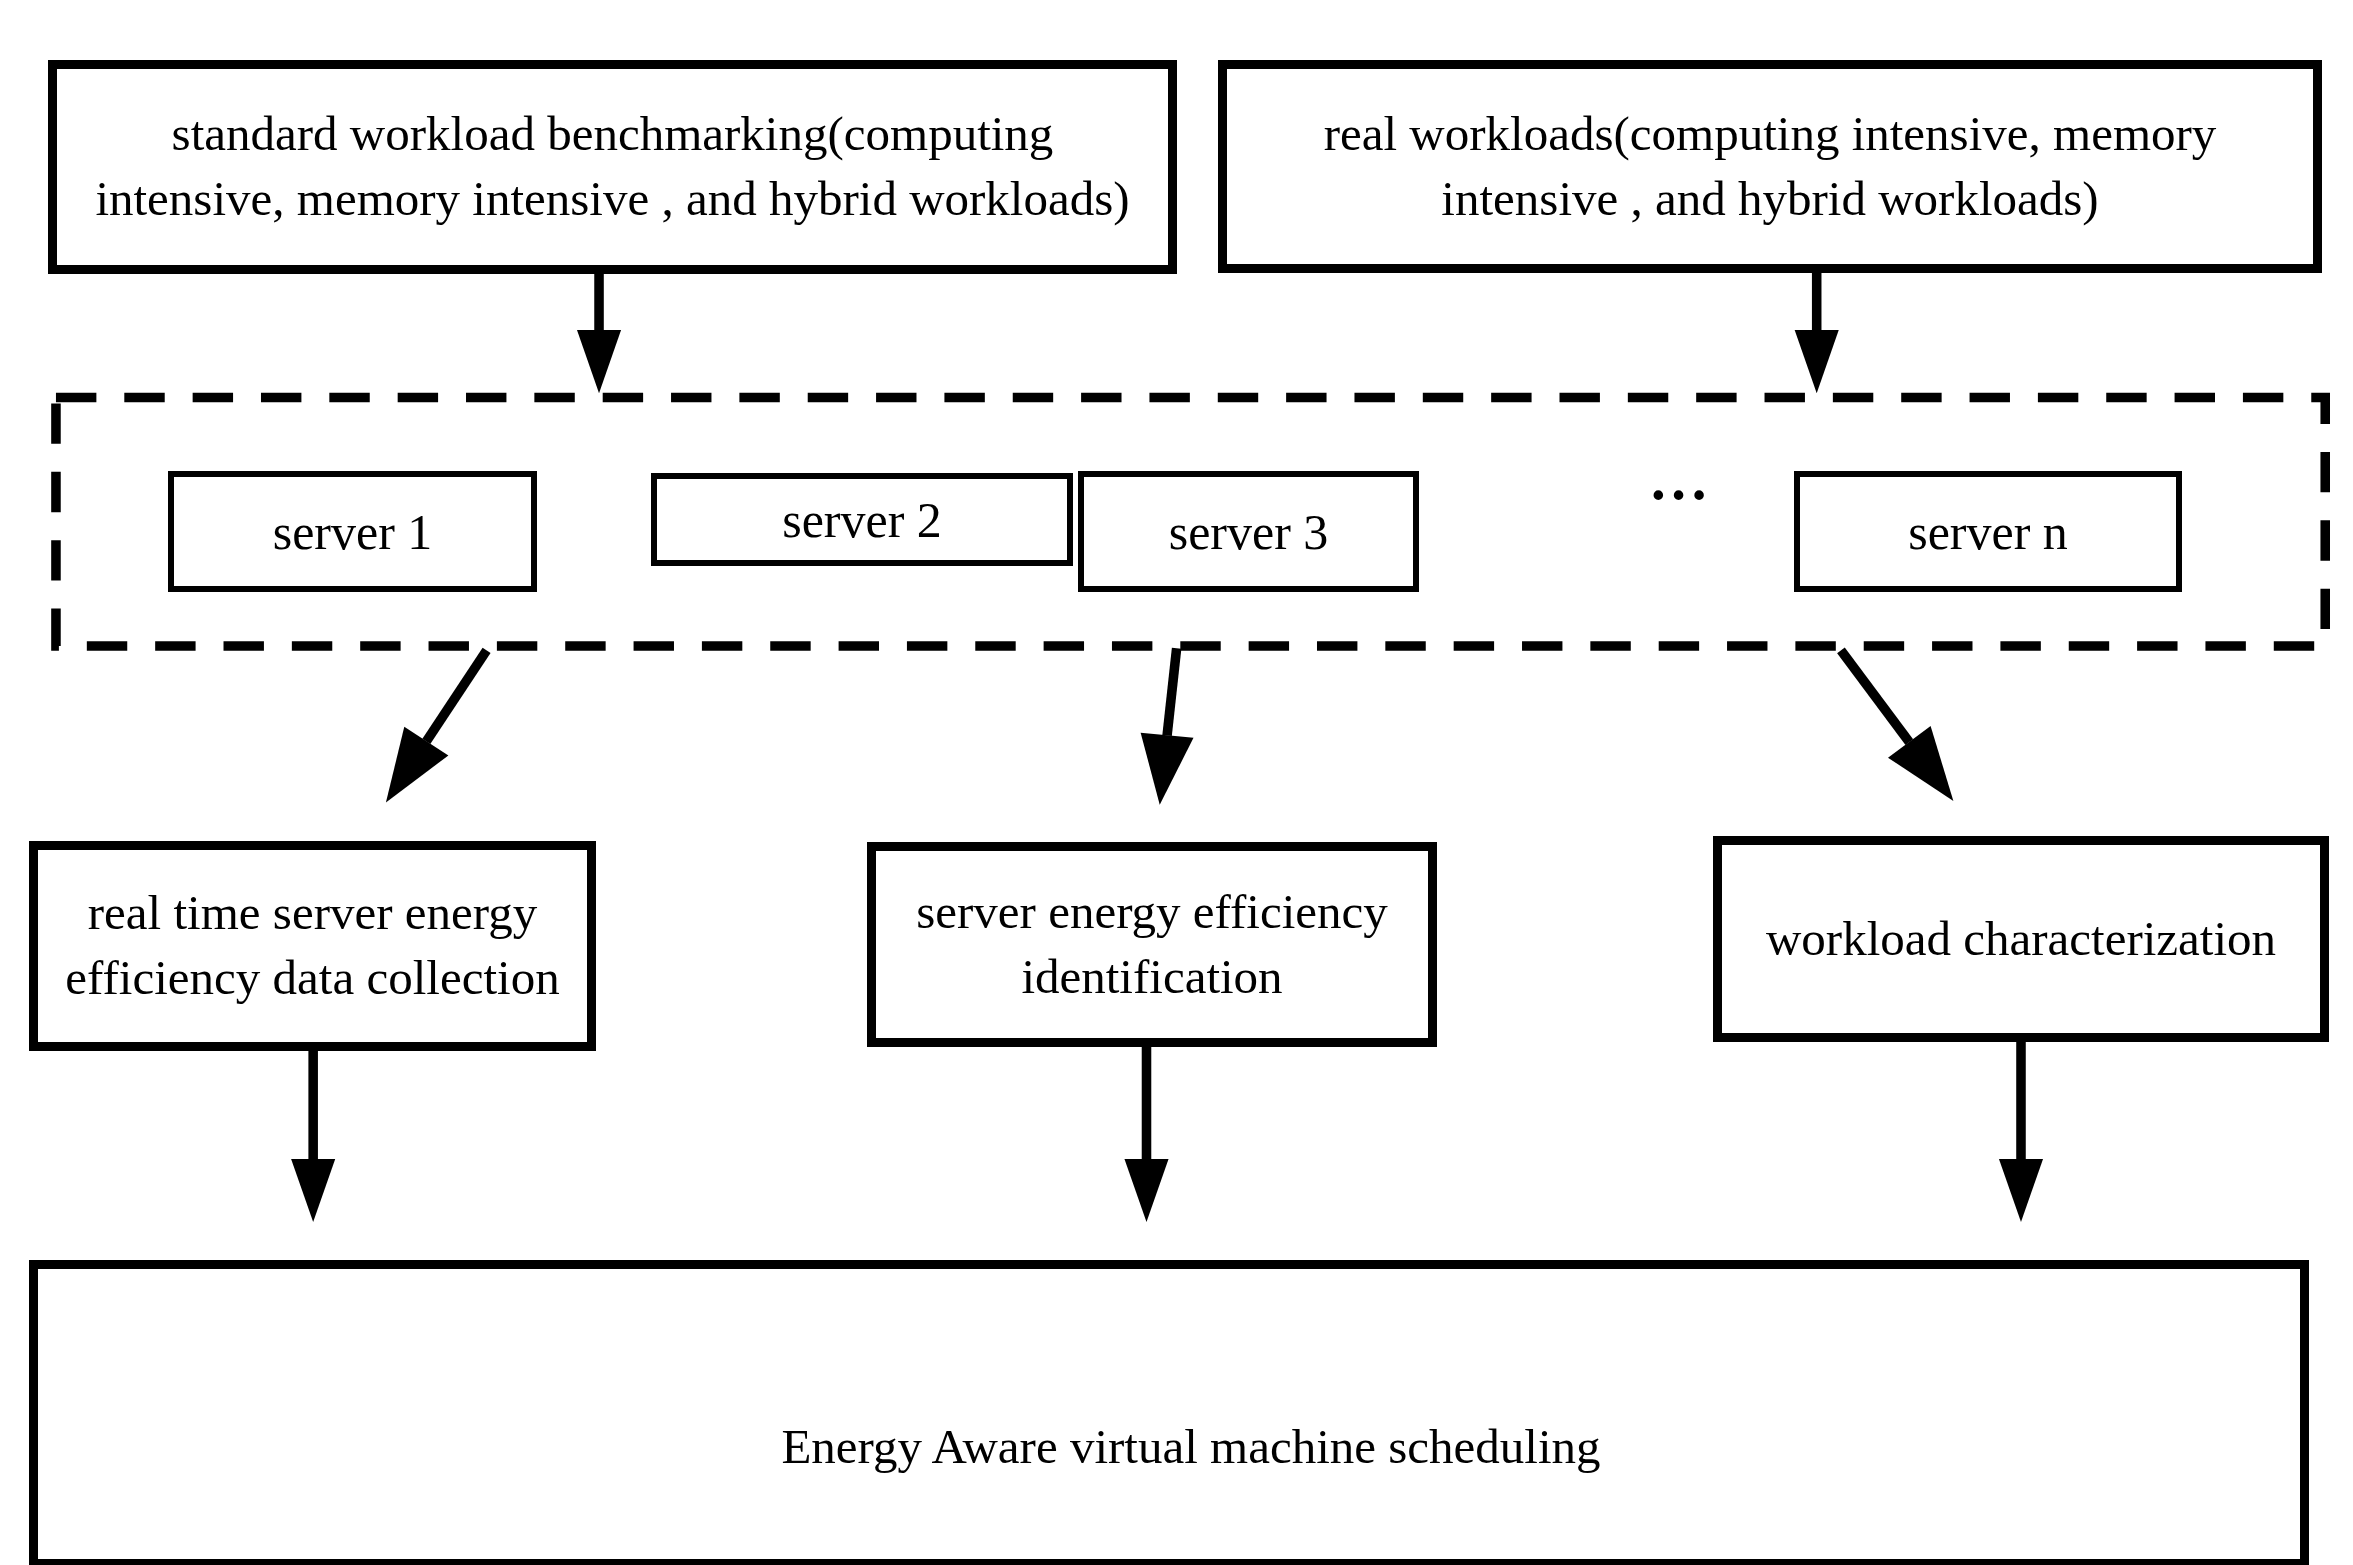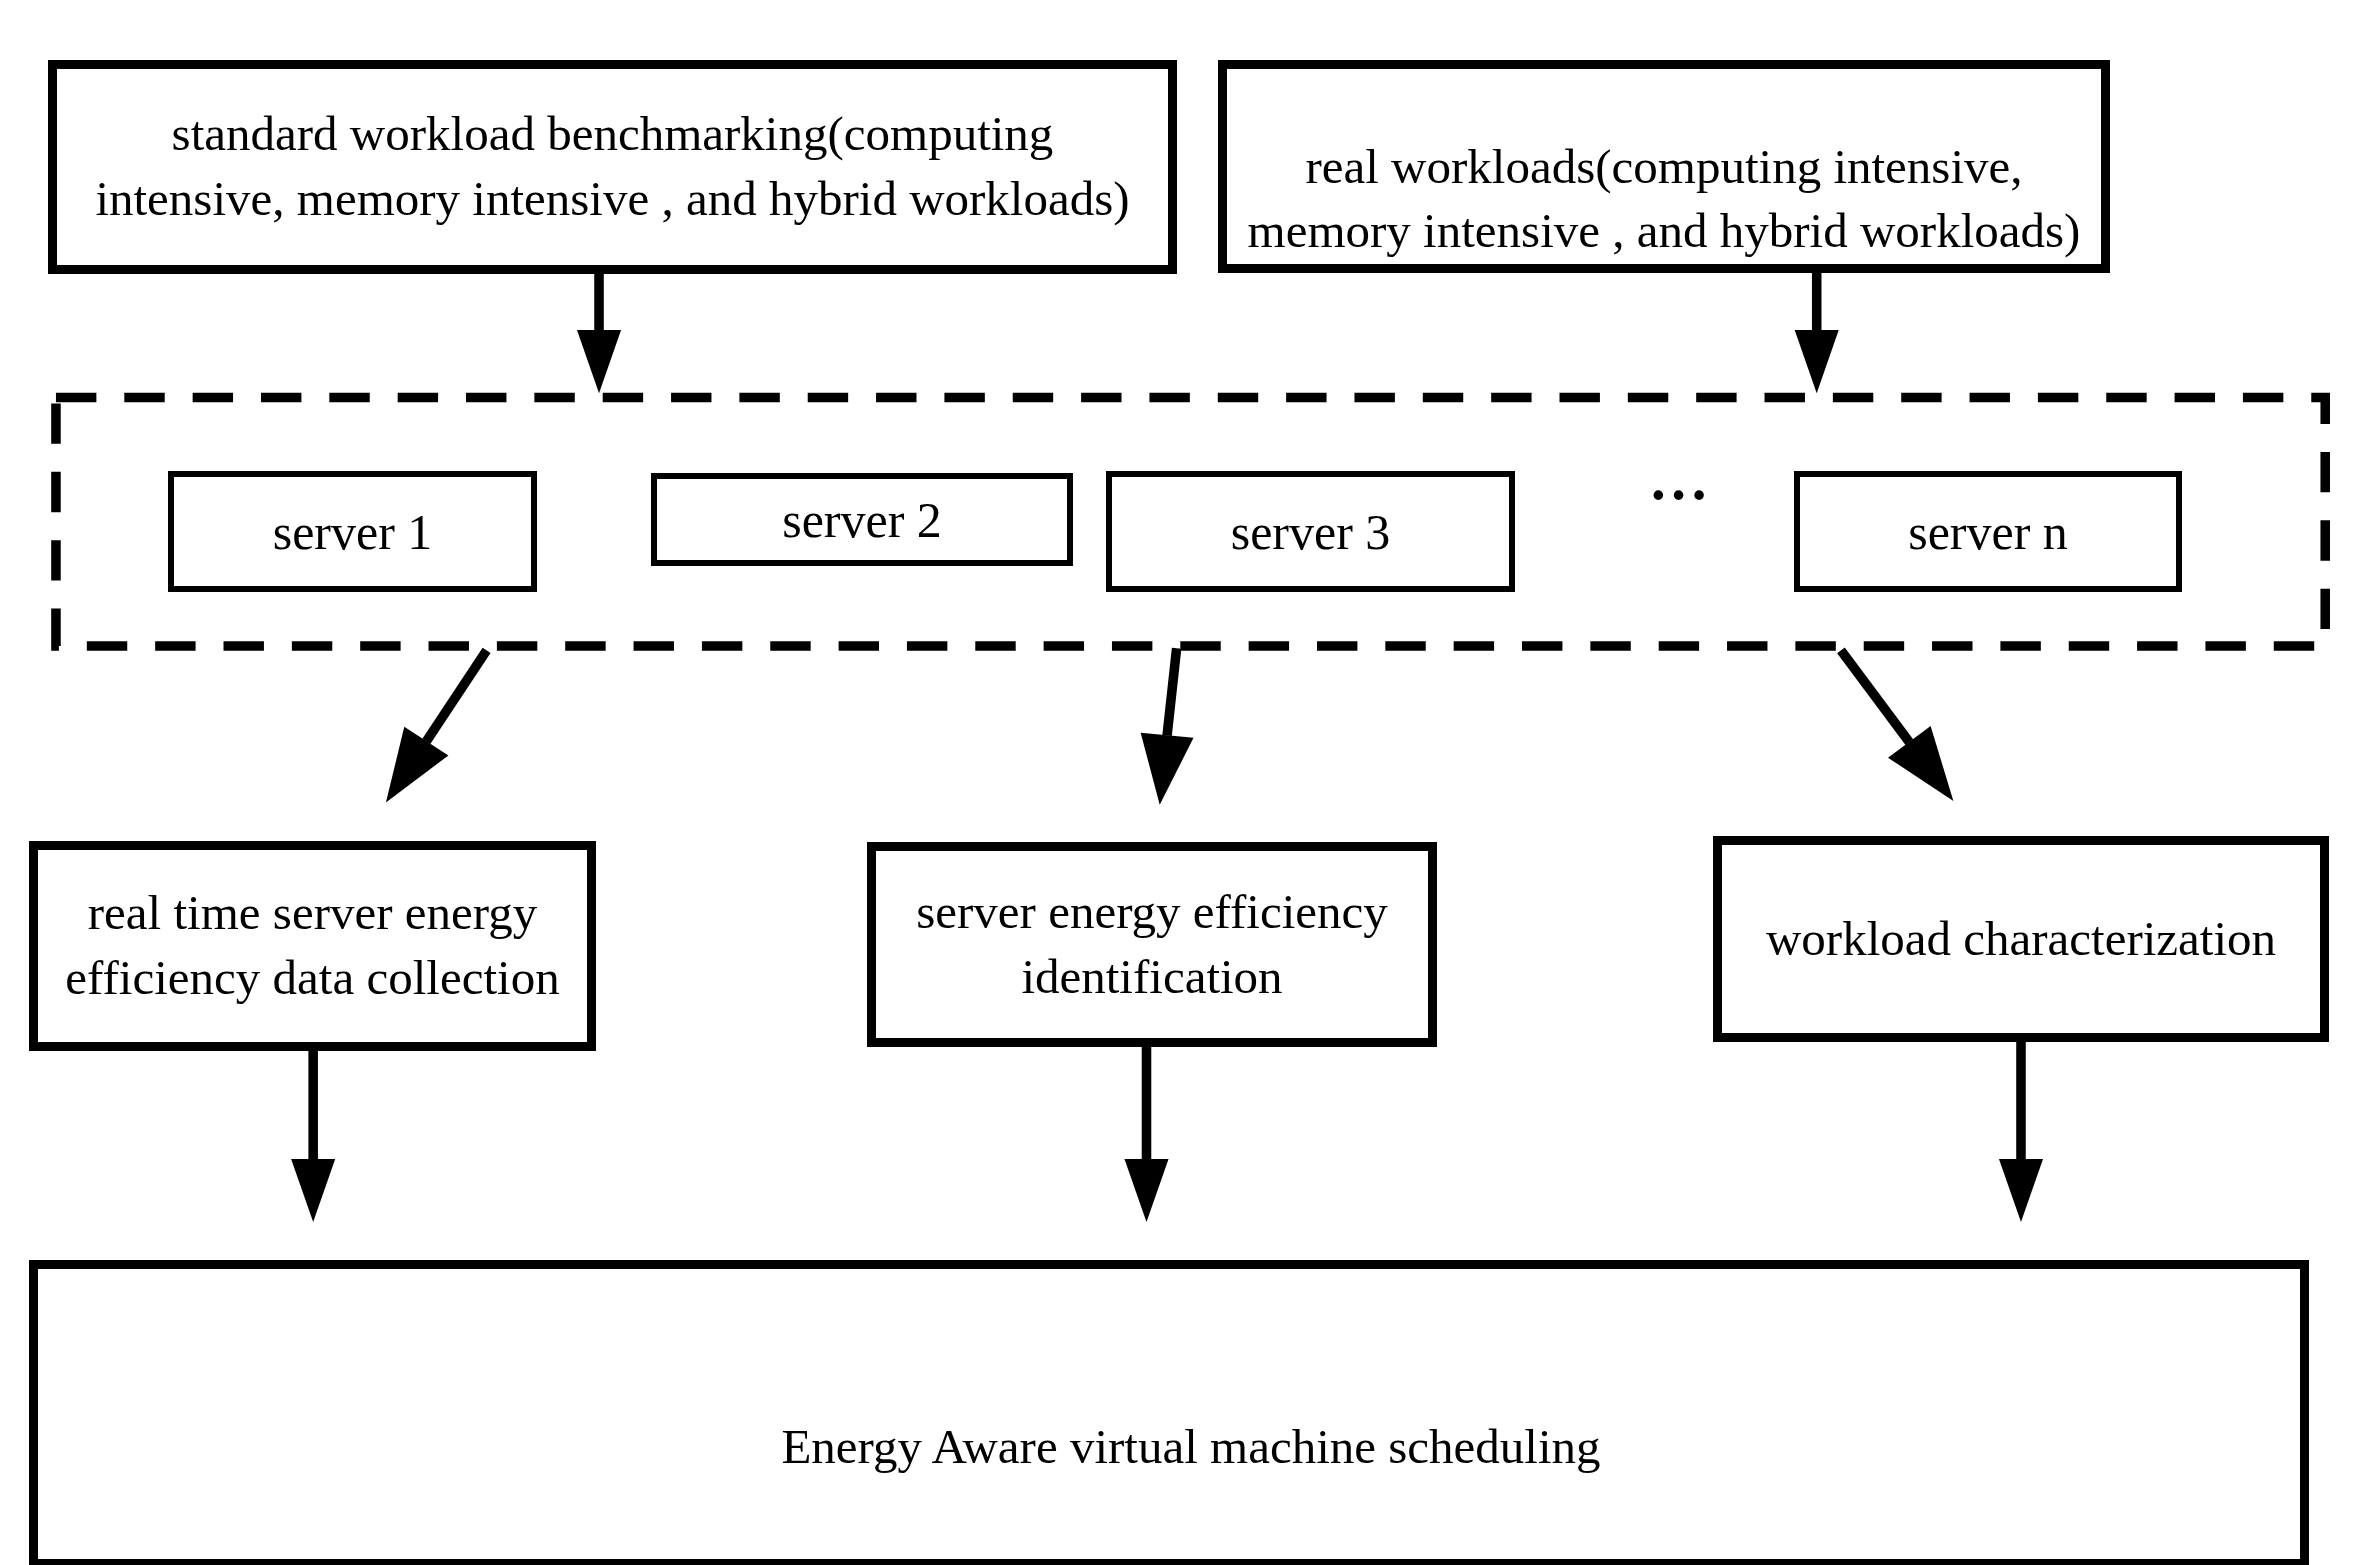--- a/index.html
+++ b/index.html
@@ -33,24 +33,24 @@
     font-size: 49px;
     line-height: 1.32;
     z-index: 1;
     margin-top: 36px;
   }
   .server-box {
     border-width: 6.6px;
     font-size: 50px;
   }
   .top-left-box   { left: 48px;   top: 23.5px;   width: 1129px; height: 214px; padding: 0 14.7px; }
-  .top-right-box  { left: 1218px; top: 24px;   width: 892px; height: 213px; padding: 0 17.6px; align-items: flex-end; }
+  .top-right-box  { left: 1218px; top: 24px;   width: 1104px; height: 213px; padding: 0 17.6px; }
   .server-1       { left: 168px;  top: 435px;  width: 369px;  height: 121px; justify-content: center; }
   .server-2       { left: 651px;  top: 437px;  width: 422px;  height: 93px; }
-  .server-3       { left: 1106px; top: 435px;  width: 409px;  height: 121px; }
+  .server-3       { left: 1078px; top: 435px;  width: 341px;  height: 121px; }
   .server-n       { left: 1794px; top: 435px;  width: 388px;  height: 121px; }
   .ellipsis {
     position: absolute;
     left: 1620px;
     top: 435px;
     width: 118px;
     height: 121px;
     display: flex;
     align-items: center;
     justify-content: center;

